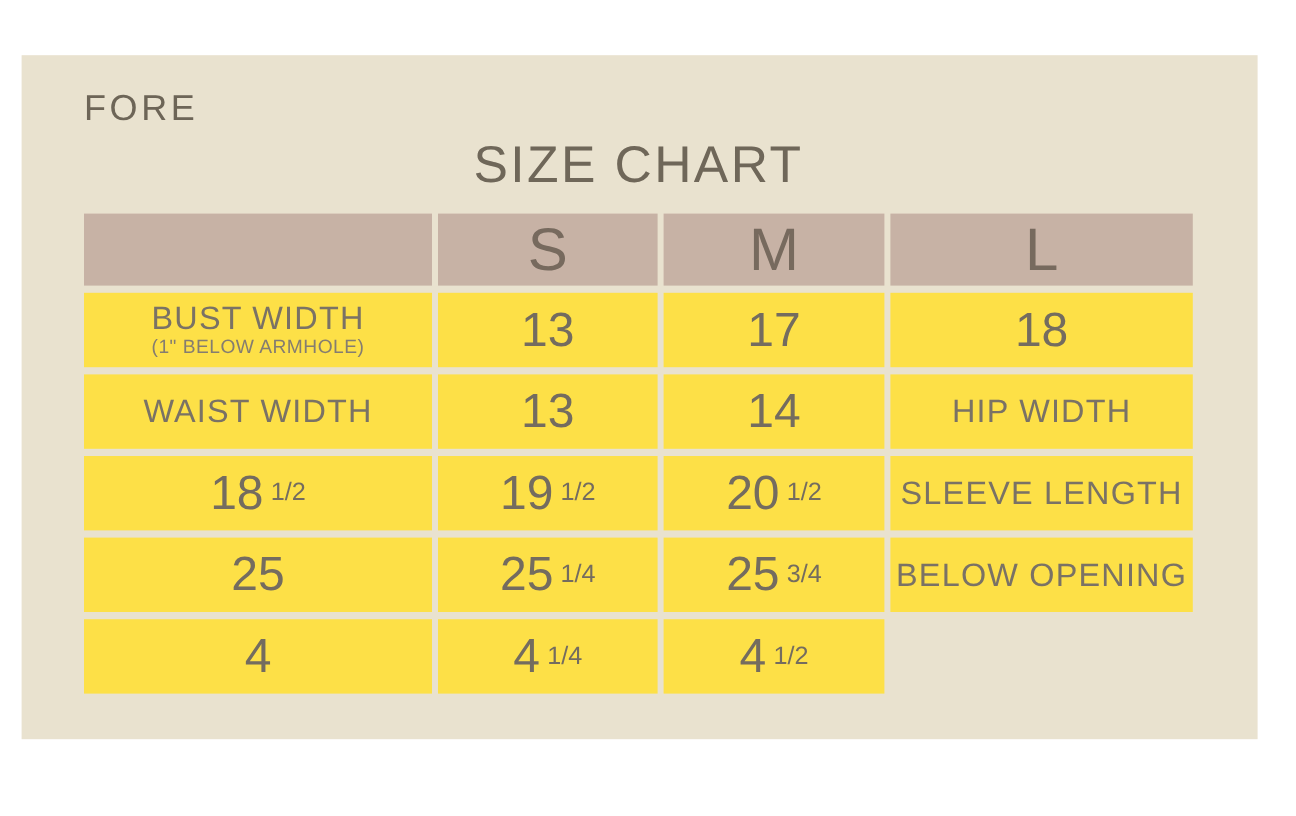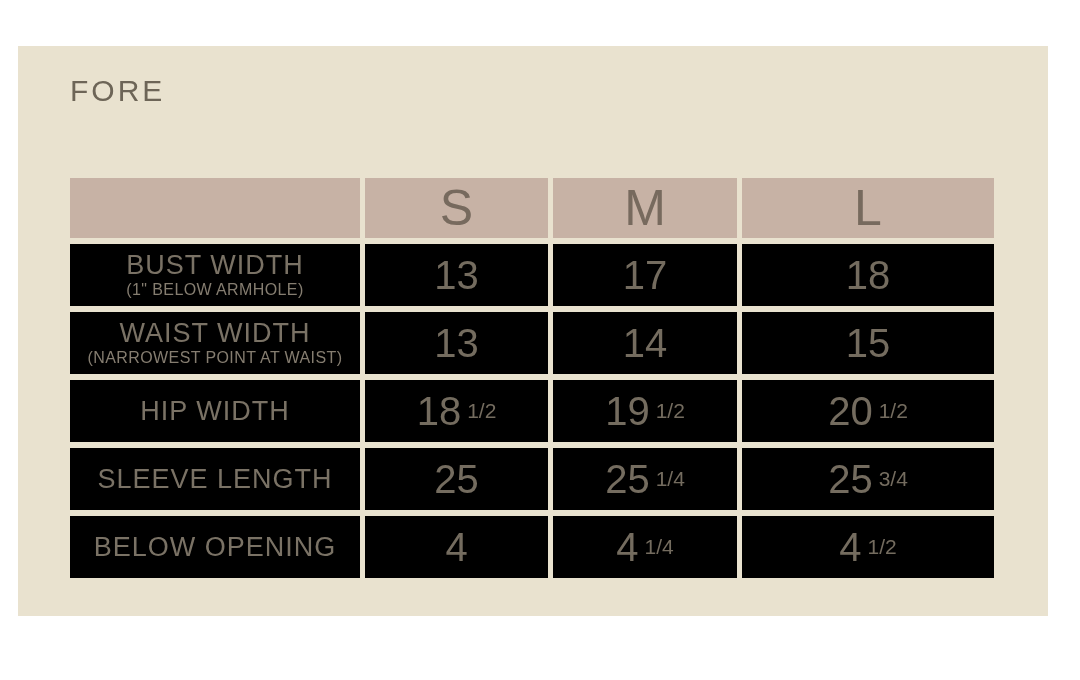--- a/index.html
+++ b/index.html
@@ -38,21 +38,21 @@
     display: grid;
     grid-template-columns: 290px 183px 184px 252px;
     grid-template-rows: 60px repeat(5, 62px);
     column-gap: 5px;
     row-gap: 6px;
   }
   .cell {
     display: flex;
     align-items: center;
     justify-content: center;
-    background: #000000;
+    background: #fde047;
   }
   .cell.head {
     background: #c7b2a5;
     color: #776a5e;
     font-size: 50px;
   }
   .cell.label {
     flex-direction: column;
     line-height: 1.05;
   }
@@ -82,20 +82,21 @@
   }
   .frac:empty { margin-left: 0; }
 </style>
 </head>
 <body>
 
 <div class="page">
   <div class="card">
 
     <div class="brand">FORE</div>
+    <div class="big-title">SIZE CHART</div>
 
     <div class="size-table">
 
       <div class="cell head"></div>
       <div class="cell head">S</div>
       <div class="cell head">M</div>
       <div class="cell head">L</div>
 
       <div class="cell label">
         <span class="lab">BUST WIDTH</span>
@@ -109,32 +110,27 @@
           <span class="whole">17</span>
           <span class="frac"></span>
         </div>
       <div class="cell value">
           <span class="whole">18</span>
           <span class="frac"></span>
         </div>
 
       <div class="cell label">
         <span class="lab">WAIST WIDTH</span>
-        <span class="sub">(NARROWEST POINT AT WAIST)</span>
       </div>
       <div class="cell value">
           <span class="whole">13</span>
           <span class="frac"></span>
         </div>
       <div class="cell value">
           <span class="whole">14</span>
-          <span class="frac"></span>
-        </div>
-      <div class="cell value">
-          <span class="whole">15</span>
           <span class="frac"></span>
         </div>
 
       <div class="cell label">
         <span class="lab">HIP WIDTH</span>
 
       </div>
       <div class="cell value">
           <span class="whole">18</span>
           <span class="frac">1/2</span>

